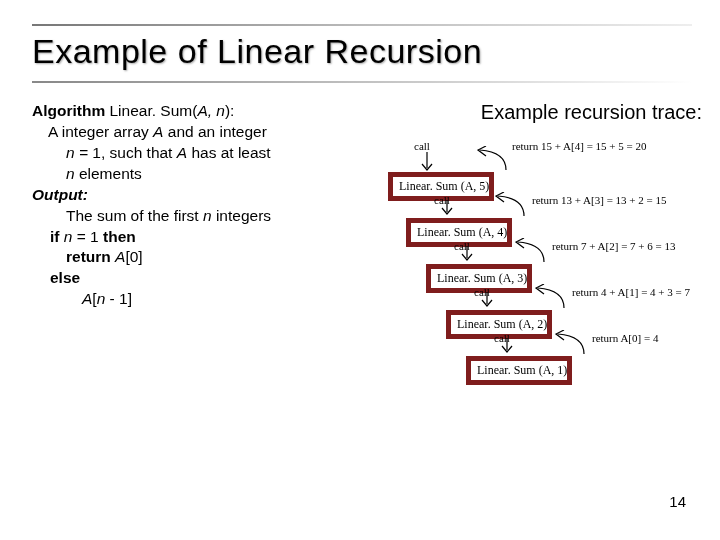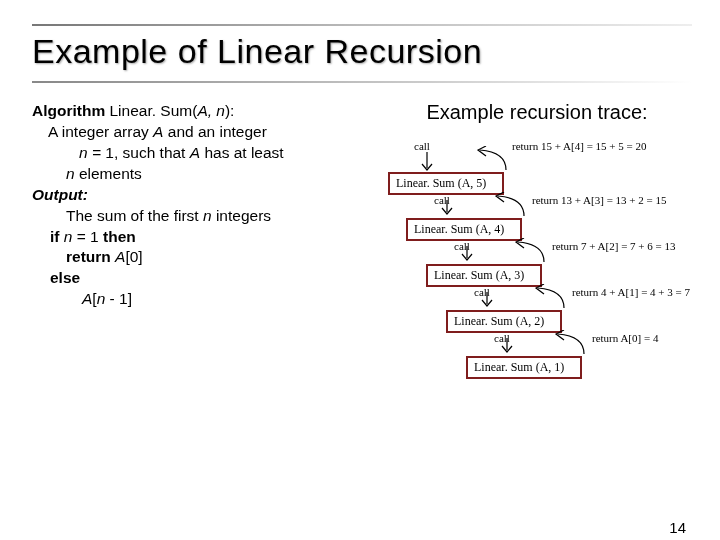--- a/index.html
+++ b/index.html
@@ -58,56 +58,56 @@
   .left .bold { font-weight: 700; text-align: center; }
   .left .italic { font-style: italic; }
   .left .bolditalic { font-weight: 700; font-style: italic; }
   .right {
     flex: 1;
     position: relative;
   }
   .trace-title {
     font-family: Verdana, Arial, sans-serif;
     font-size: 20px;
-    text-align: center;
+    text-align: right;
     margin: 0 0 16px 0;
   }
   .trace {
     position: relative;
     width: 330px;
     height: 290px;
     font-family: 'Times New Roman', serif;
   }
   .call-box {
     position: absolute;
-    border: 2px solid #7f1d1d;
+    border: 5px solid #7f1d1d;
     background: #fff;
     font-size: 12px;
-    padding: 2px 16px 2px 6px;
+    padding: 2px 0 2px 6px;
     white-space: nowrap;
   }
   .label {
     position: absolute;
     font-size: 11px;
     color: #000;
     white-space: nowrap;
   }
   .arrow-down {
     position: absolute;
     width: 14px;
     height: 22px;
   }
   .arrow-down svg { width: 100%; height: 100%; }
   .arrow-up {
     position: absolute;
   }
   .pagenum {
     position: absolute;
     right: 34px;
-    bottom: 4px;
+    bottom: 30px;
     font-family: Verdana, Arial, sans-serif;
     font-size: 15px;
     color: #000;
   }
 </style>
 </head>
 <body>
 
 <div class="slide">
   <div class="rule"></div>
@@ -116,21 +116,21 @@
 
   <div class="body">
 
     <div class="left">
       <p class="algo-line">
         <span class="bold">Algorithm</span><span> Linear. Sum(</span><span class="italic">A, n</span><span>):</span>
       </p>
       <p class="algo-line hang">
         <span>A integer array </span><span class="italic">A</span><span> and an integer</span>
       </p>
-      <p class="algo-line hang" style="margin-left:47px;text-indent:0">
+      <p class="algo-line hang" style="margin-left:34px;text-indent:0">
         <span class="italic">n =</span><span> 1, such that </span><span class="italic">A</span><span> has at least</span>
       </p>
       <p class="algo-line" style="margin-left:34px">
         <span class="italic">n</span><span> elements</span>
       </p>
       <p class="algo-line"><span class="bolditalic">Output:</span></p>
       <p class="algo-line" style="margin-left:34px">
         <span>The sum of the first </span><span class="italic">n</span><span> integers</span>
       </p>
       <p class="algo-line indent1">

